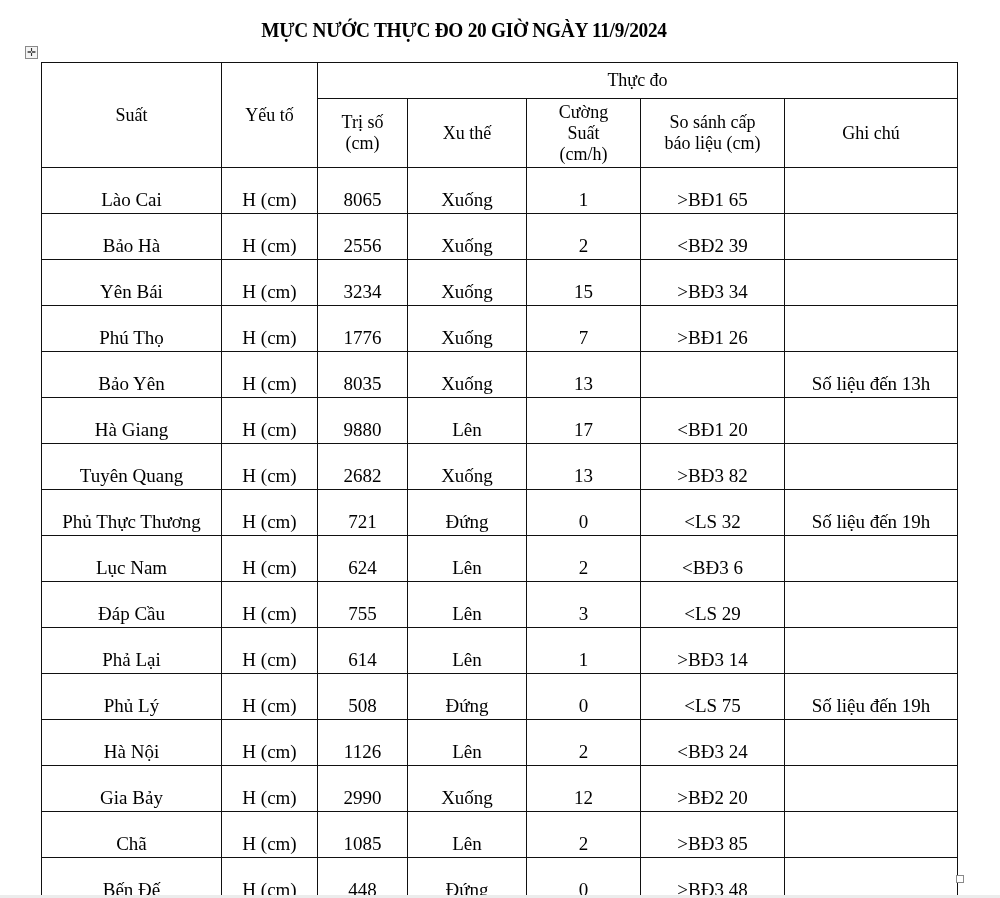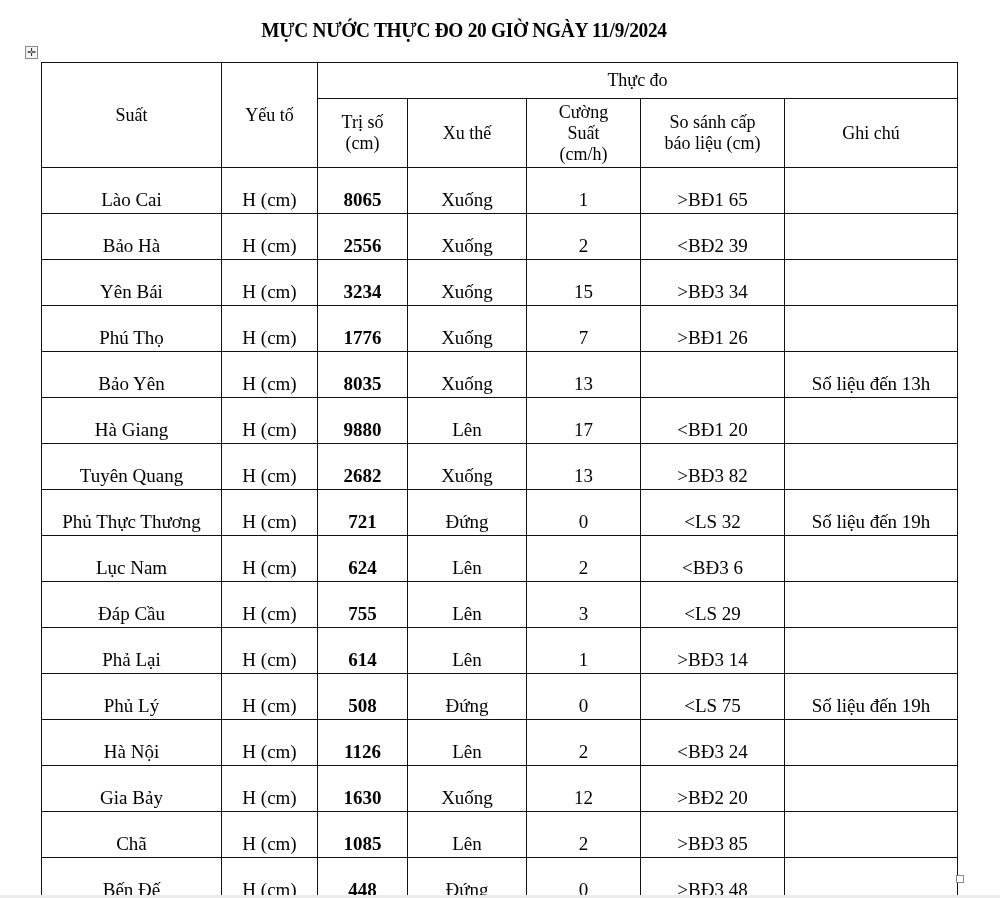--- a/index.html
+++ b/index.html
@@ -15,21 +15,21 @@
     .bottom-bar { position: absolute; left: 0; top: 895px; width: 1000px; height: 3px; background: #ececec; }
     table.gauge { position: absolute; left: 41px; top: 62px; border-collapse: collapse;
       table-layout: fixed; width: 916px; }
     table.gauge th, table.gauge td { border: 1.5px solid #111; padding: 0; text-align: center; }
     table.gauge th { font-weight: normal; font-size: 18px; line-height: 21px; }
     table.gauge thead tr.r1 th.group { height: 35px; }
     table.gauge thead tr.r2 th { height: 68px; }
     table.gauge tbody td { height: 43px; vertical-align: bottom; padding-bottom: 2px;
       font-size: 19px; line-height: 22px; }
     td.station { font-weight: normal; font-size: 18px; }
-    td.value { font-weight: bold; font-size: 19px; }
+    td.value { font-weight: normal; font-size: 19px; }
     td.note { text-align: center; }
   </style>
 </head>
 <body>
 
 <div class="title">MỰC NƯỚC THỰC ĐO 20 GIỜ NGÀY 11/9/2024</div>
 
 <div class="move-handle">
   <span>✛</span>
 </div>
@@ -182,21 +182,21 @@
         <td>H (cm)</td>
         <td class="value">1126</td>
         <td>Lên</td>
         <td>2</td>
         <td>&lt;BĐ3 24</td>
         <td class="note"></td>
       </tr>
       <tr>
         <td class="station">Gia Bảy</td>
         <td>H (cm)</td>
-        <td class="value">1630</td>
+        <td class="value">2990</td>
         <td>Xuống</td>
         <td>12</td>
         <td>&gt;BĐ2 20</td>
         <td class="note"></td>
       </tr>
       <tr>
         <td class="station">Chã</td>
         <td>H (cm)</td>
         <td class="value">1085</td>
         <td>Lên</td>

